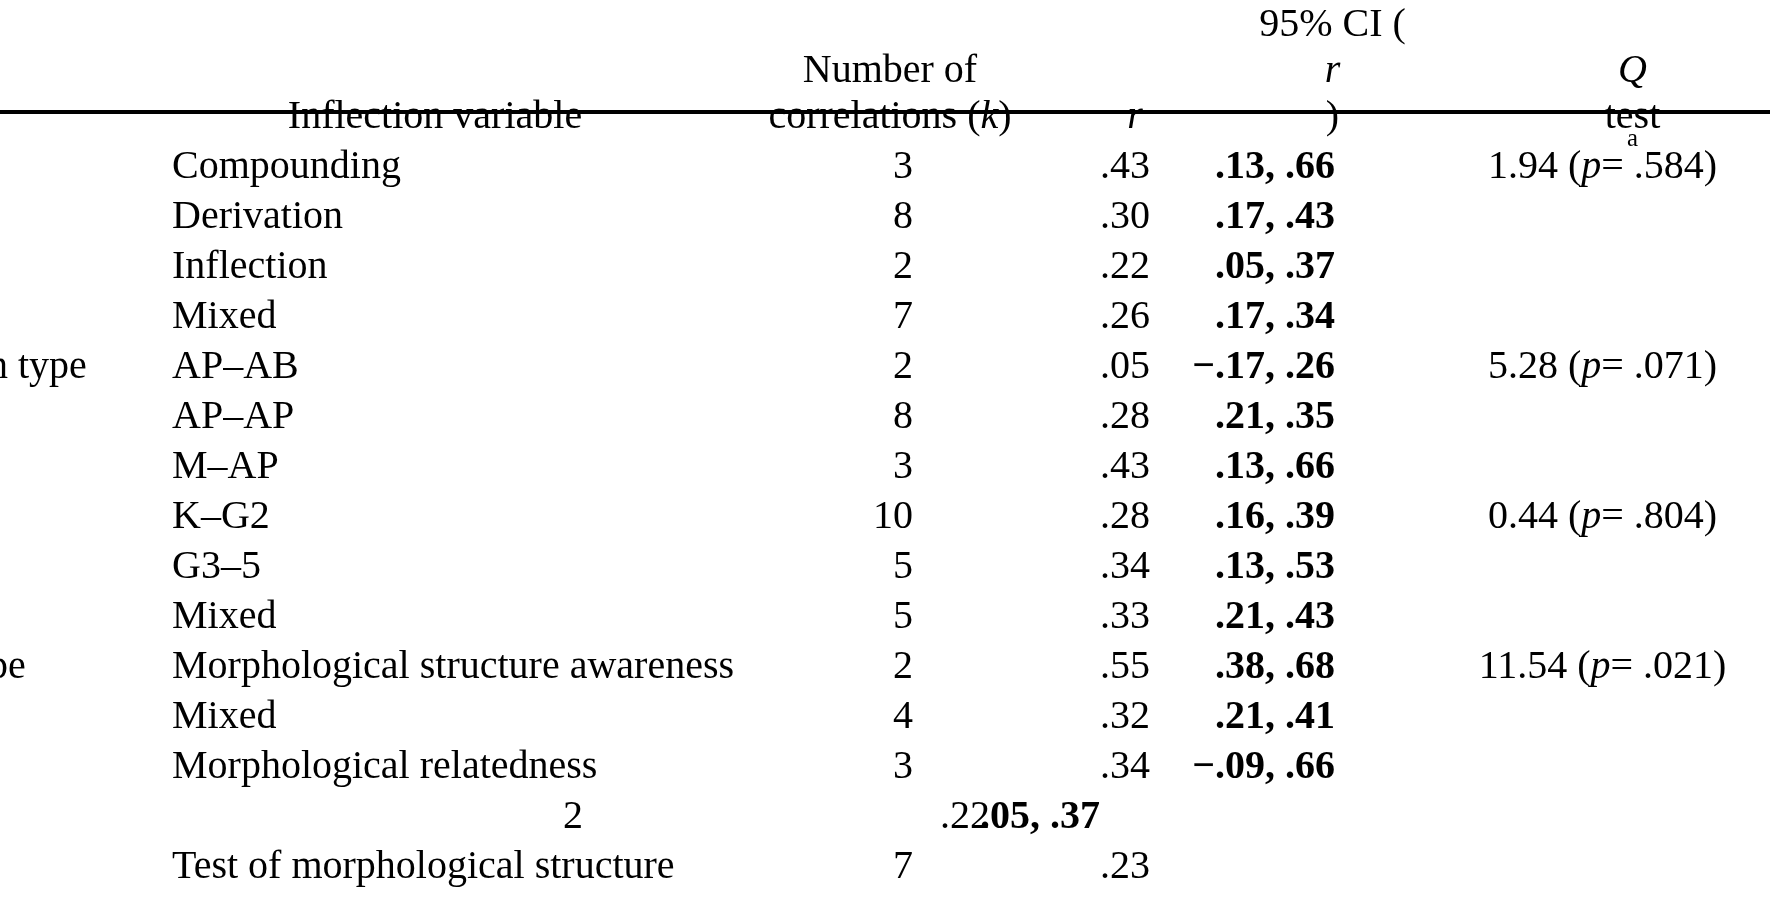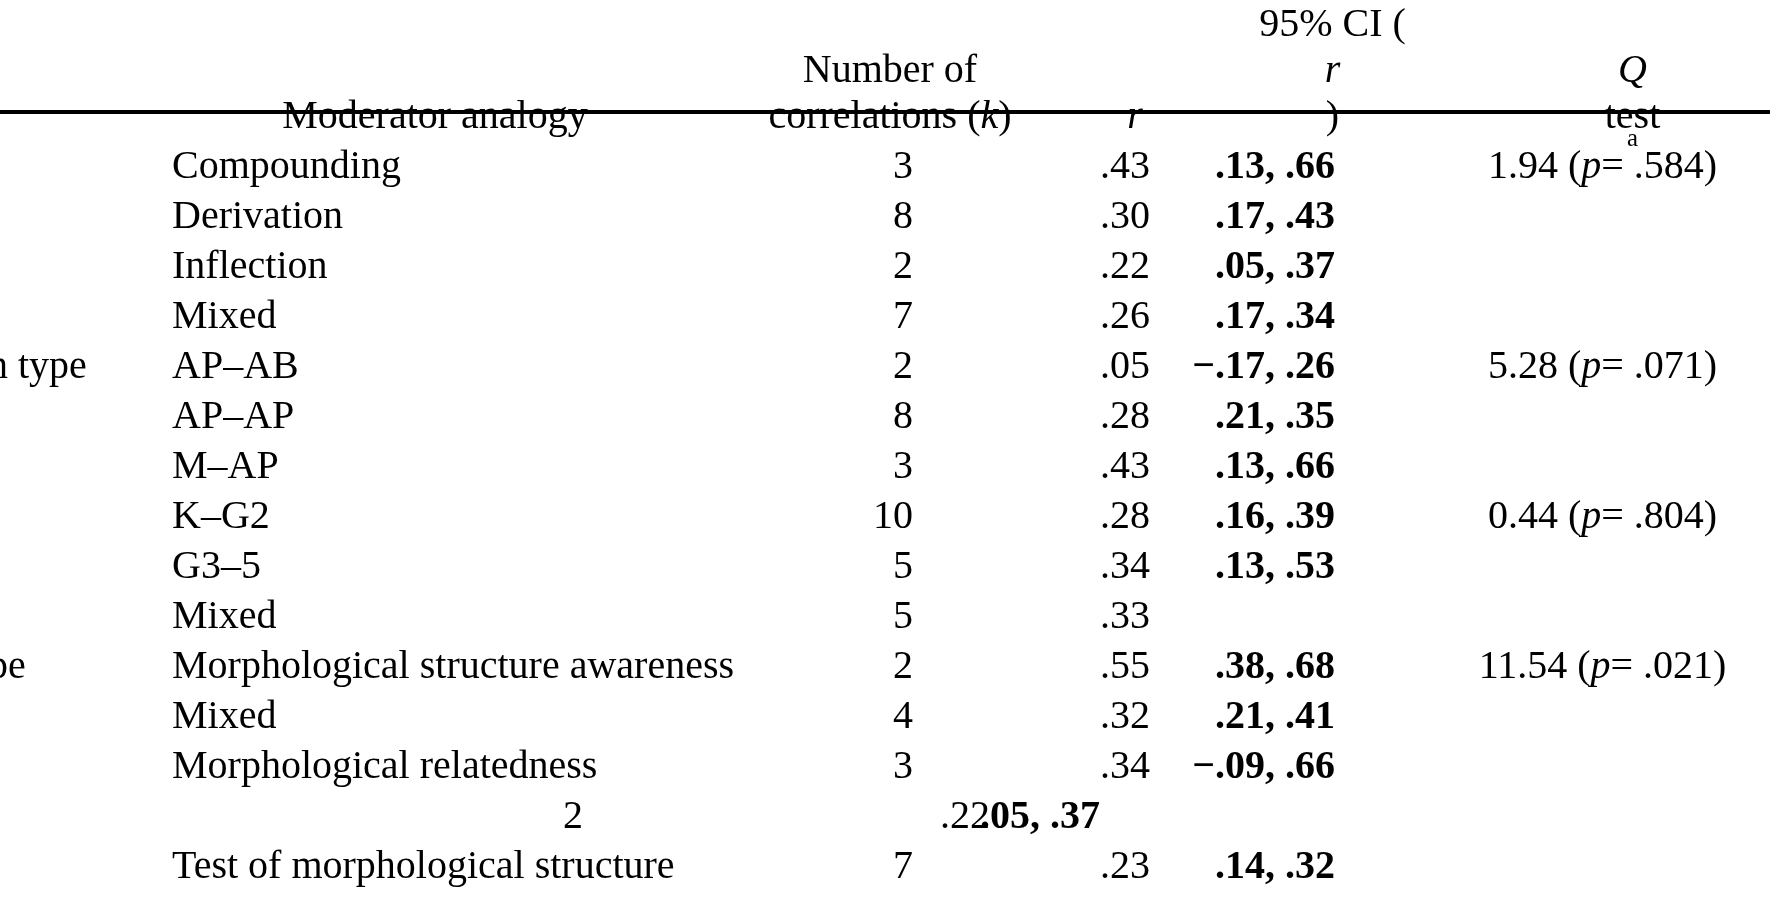--- a/index.html
+++ b/index.html
@@ -70,21 +70,21 @@
     line-height: 0;
   }
 </style>
 </head>
 <body>
 
 <div class="page">
 
   <div class="grid-row thead">
     <div class="cell"></div>
-    <div class="cell">Moderator analogy</div>
+    <div class="cell">Inflection variable</div>
     <div class="cell">
       <div>Number of</div>
       <div>correlations (<i>k</i>)</div>
     </div>
     <div class="cell">
         <i>r</i>
       </div>
     <div class="cell">95% CI (<i>r</i>)</div>
     <div class="cell qhead"><i>Q</i> test<sup>a</sup></div>
   </div>
@@ -164,20 +164,21 @@
         <div class="c-k">5</div>
         <div class="c-r">.34</div>
         <div class="c-ci">.13, .53</div>
         <div class="c-q"></div>
       </div>
       <div class="grid-row trow">
         <div class="c-group"></div>
         <div class="c-mod">Mixed</div>
         <div class="c-k">5</div>
         <div class="c-r">.33</div>
+        <div class="c-ci">.21, .43</div>
         <div class="c-q"></div>
       </div>
       <div class="grid-row trow">
         <div class="c-group">
           <span class="clip">pe</span>
         </div>
         <div class="c-mod">Morphological structure awareness</div>
         <div class="c-k">2</div>
         <div class="c-r">.55</div>
         <div class="c-ci">.38, .68</div>
@@ -204,18 +205,17 @@
         <div class="c-k">2</div>
         <div class="c-r">.22</div>
         <div class="c-ci">.05, .37</div>
         <div class="c-q"></div>
       </div>
       <div class="grid-row trow">
         <div class="c-group"></div>
         <div class="c-mod">Test of morphological structure</div>
         <div class="c-k">7</div>
         <div class="c-r">.23</div>
-        <div class="c-ci">.14, .32</div>
         <div class="c-q"></div>
       </div>
     </div>
 
 </div>
 
 </body></html>

